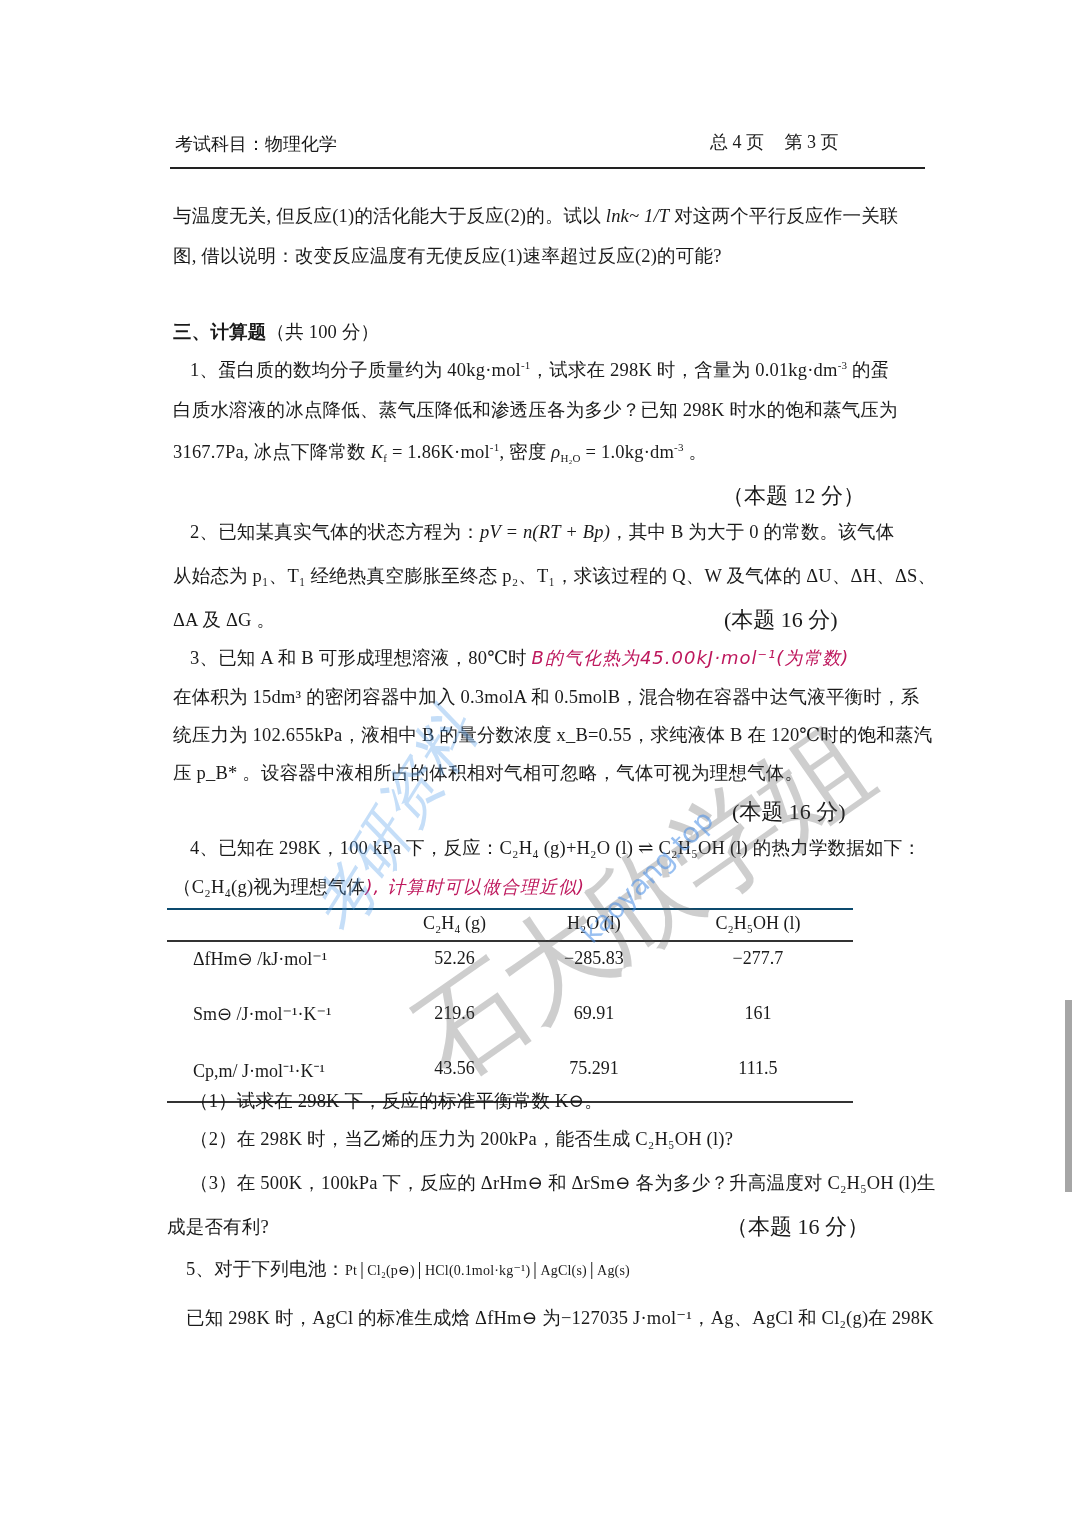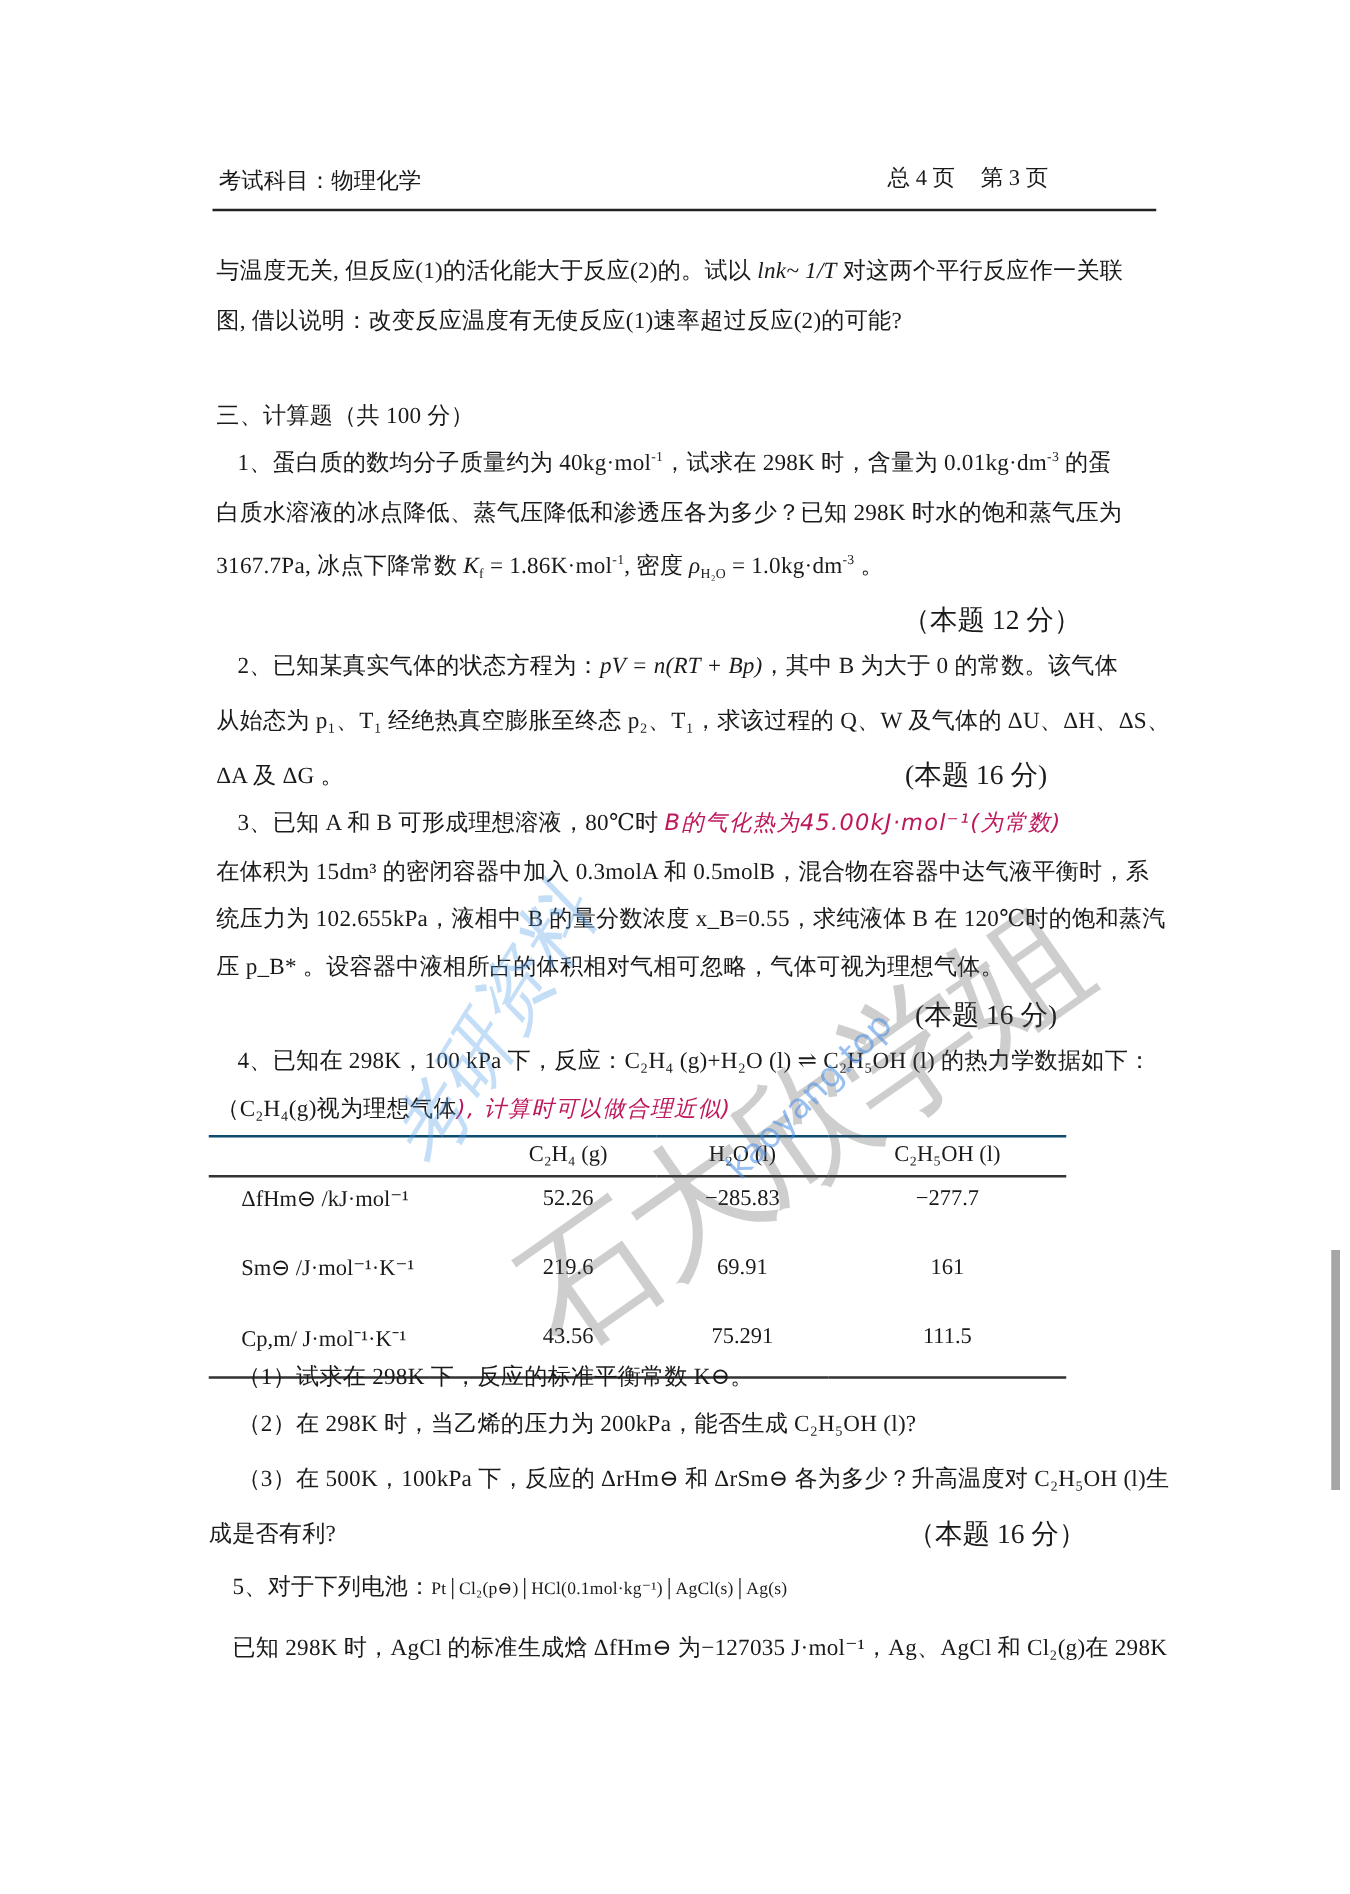--- a/index.html
+++ b/index.html
@@ -9,21 +9,21 @@
   }
   .page { position:absolute; left:0; top:0; width:1080px; height:1515px; }
   .header { position:absolute; left:175px; top:130px; width:750px; height:30px; font-size:18px; }
   .header .subject { position:absolute; left:0; top:2px; }
   .header .pages { position:absolute; left:535px; top:0;text-align:center; }
   .header .pages span { margin-right:16px; }
   .rule { position:absolute; left:170px; top:167px; width:755px; height:2px; background:#222; }
   .line { position:absolute; left:173px; font-size:18.5px; white-space:nowrap; letter-spacing:0.2px; }
   .indent { left:190px; }
   .score { position:absolute; font-size:22px; white-space:nowrap; }
-  .bold { font-weight:normal; }
+  .bold { font-weight:bold; }
   i { font-style:italic; }
   sub { font-size:11px; vertical-align:-4px; }
   sup { font-size:11px; vertical-align:7px; }
   .hand { font-family:"DejaVu Sans",sans-serif; font-style:italic; font-size:18px; color:#be185d; letter-spacing:1px; }
   table.thermo { position:absolute; left:167px; top:908px; width:686px; border-collapse:collapse; font-size:18px; }
   table.thermo th { font-weight:normal; padding:3px 0 6px 0; border-top:2px solid #0c4a6e; border-bottom:2px solid #333; }
   table.thermo td { text-align:center; height:48px; vertical-align:top; padding-top:6px;font-family:Liberation Serif, serif; }
   table.thermo tr:last-child td { border-bottom:2px solid #333; height:42px; }
   table.thermo td.lbl { text-align:left; padding-left:26px; width:190px; }
   .wm { position:absolute; pointer-events:none; white-space:nowrap; }

